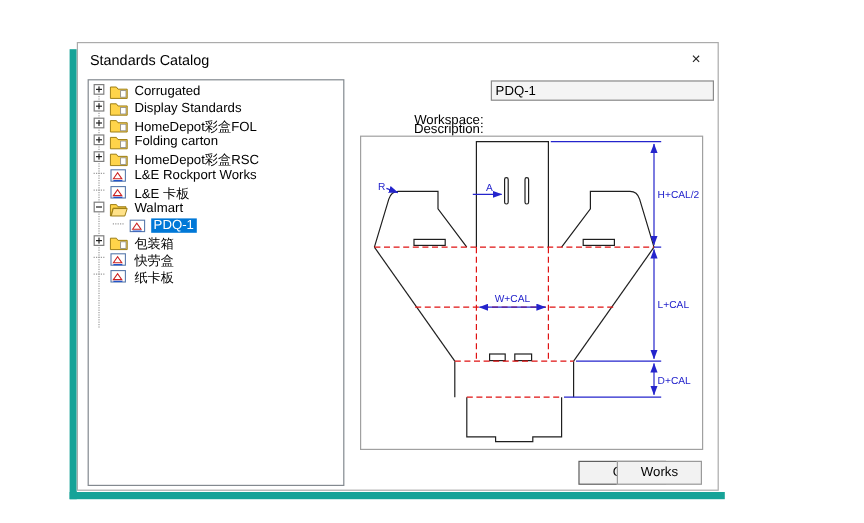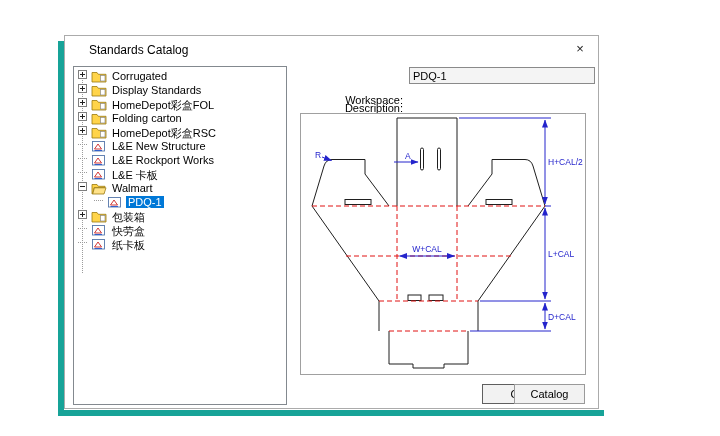--- a/index.html
+++ b/index.html
@@ -6,21 +6,21 @@
   html,body { width: 720px; height: 436px; background: #fff; font-family: "Liberation Sans", sans-serif; position: relative; overflow: hidden; }
 
   .edge { position: absolute; background: #17a398; }
   .edge-left   { left: 58px; top: 41px; width: 6px;  height: 375px; }
   .edge-bottom { left: 58px; top: 410px; width: 546px; height: 6px; }
 
   .dialog { position: absolute; left: 64px; top: 35px; width: 535px; height: 374px;
             background: #fff; border: 1px solid #ababab; }
 
   .titlebar { position: relative; height: 26px; }
-  .title { position: absolute; left: 24px; top: 7px; font-size: 12px; color: #000; }
+  .title { position: absolute; left: 10px; top: 7px; font-size: 12px; color: #000; }
   .close-btn { position: absolute; right: 10px; top: 5px; width: 16px; height: 16px;
                font-size: 13px; line-height: 15px; text-align: center; color: #222; cursor: default; }
 
   .tree { position: absolute; left: 8px; top: 30px; width: 214px; height: 339px;
           border: 1px solid #83898f; background: #fff; overflow: hidden; font-size: 11px; padding-top: 3px; }
   .vline { position: absolute; left: 8px; top: 10px; height: 196px; border-left: 1px dotted #9c9c9c; }
   .trow { position: relative; display: flex; align-items: flex-start; height: 14px; padding-left: 4px; white-space: nowrap; }
   .trow.child { padding-left: 20px; }
   .exp { position: relative; width: 9px; height: 9px; flex: 0 0 auto; margin-right: 4px;
          border: 1px solid #7f7f7f; background: #fff; }
@@ -118,27 +118,20 @@
         <span class="ticon"><svg width="16" height="13">
             <use href="#ic-folder"></use>
           </svg></span>
         <span class="tlabel">HomeDepot彩盒RSC</span>
       </div>
       <div class="trow">
         <span class="exp none"></span>
         <span class="ticon"><svg width="16" height="13">
             <use href="#ic-std"></use>
           </svg></span>
-        <span class="tlabel">L&amp;E New Structure</span>
-      </div>
-      <div class="trow">
-        <span class="exp none"></span>
-        <span class="ticon"><svg width="16" height="13">
-            <use href="#ic-std"></use>
-          </svg></span>
         <span class="tlabel">L&amp;E Rockport Works</span>
       </div>
       <div class="trow">
         <span class="exp none"></span>
         <span class="ticon"><svg width="16" height="13">
             <use href="#ic-std"></use>
           </svg></span>
         <span class="tlabel">L&amp;E 卡板</span>
       </div>
       <div class="trow">
@@ -233,15 +226,15 @@
       <text class="dim-text" x="14" y="44">R</text>
       <text class="dim-text" x="104" y="45">A</text>
       <text class="dim-text" x="247" y="51">H+CAL/2</text>
       <text class="dim-text" x="126" y="138" text-anchor="middle">W+CAL</text>
       <text class="dim-text" x="247" y="143">L+CAL</text>
       <text class="dim-text" x="247" y="206">D+CAL</text>
     </svg>
   </div>
 
   <button class="btn btn-ok">OK</button>
-  <button class="btn btn-cancel">Catalog</button>
+  <button class="btn btn-cancel">Works</button>
 
 </div>
 
 </body></html>

